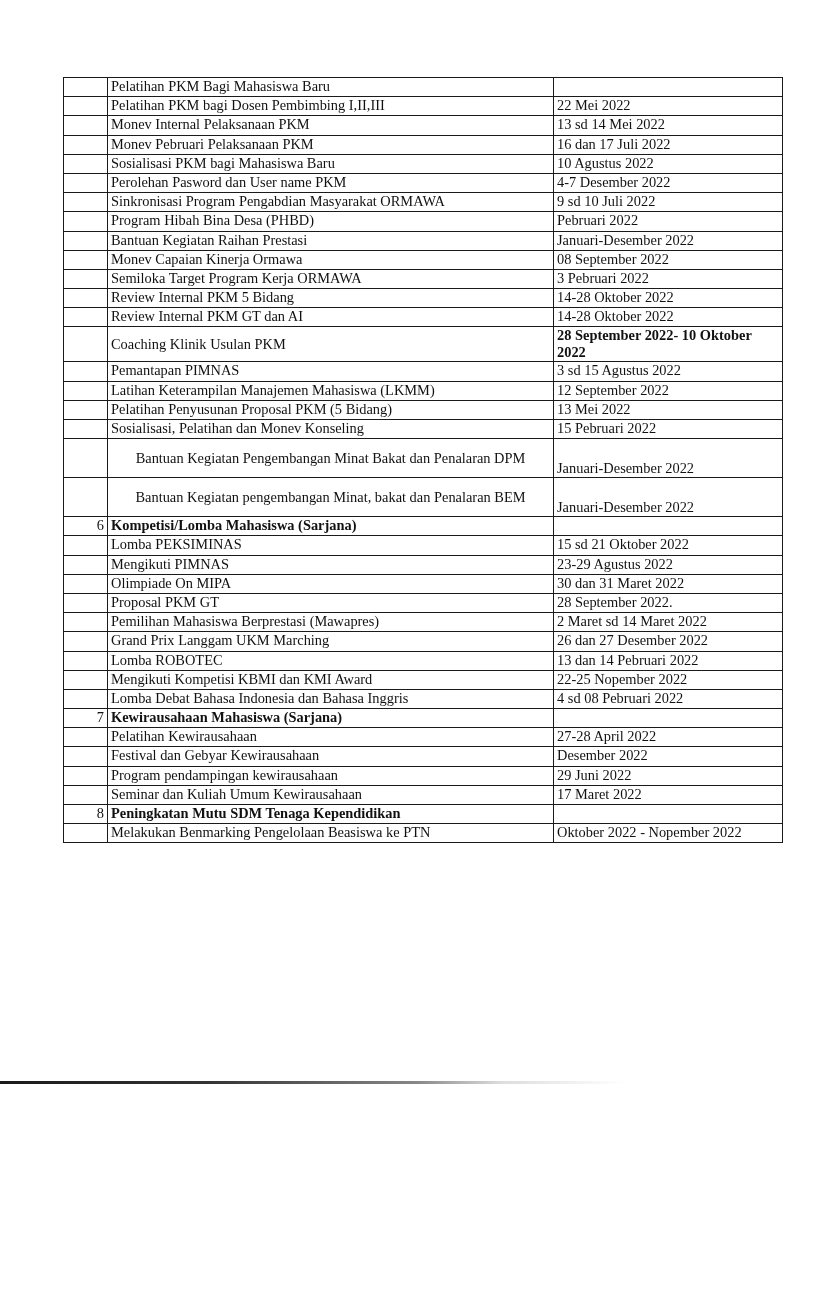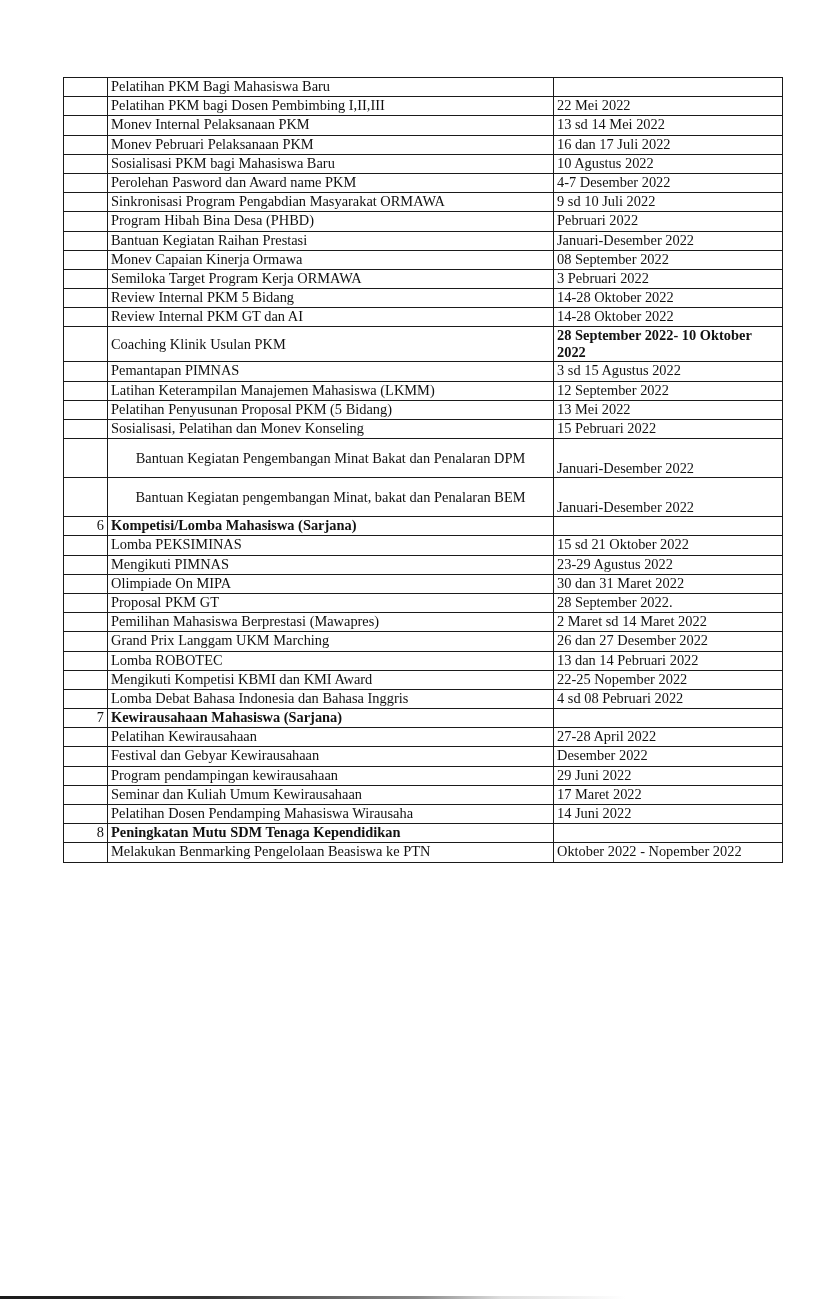--- a/index.html
+++ b/index.html
@@ -2,21 +2,21 @@
 <html><head>
 <meta charset="utf-8">
 <style>
   html, body { margin: 0; padding: 0; }
   body {
     width: 835px; height: 1299px; position: relative; overflow: hidden;
     background: #ffffff;
     font-family: "Liberation Serif", "DejaVu Serif", serif;
     color: #111111;
   }
-  .page { position: absolute; left: 0; top: 0; width: 835px; height: 1299px; }
+  .page { position: absolute; left: 0; top: 0; width: 835px; height: 1084px; }
   table.sched {
     position: absolute; left: 63px; top: 77px;
     width: 719px;
     border-collapse: collapse;
     table-layout: fixed;
     font-size: 14.4px;
     line-height: 17px;
   }
   table.sched td {
     border: 1.5px solid #1a1a1a;
@@ -72,21 +72,21 @@
           <td class="act">Monev Pebruari Pelaksanaan PKM</td>
           <td class="date">16 dan 17 Juli 2022</td>
         </tr>
         <tr class="item">
           <td class="no"></td>
           <td class="act">Sosialisasi PKM bagi Mahasiswa Baru</td>
           <td class="date">10 Agustus 2022</td>
         </tr>
         <tr class="item">
           <td class="no"></td>
-          <td class="act">Perolehan Pasword dan Award name PKM</td>
+          <td class="act">Perolehan Pasword dan User name PKM</td>
           <td class="date">4-7 Desember 2022</td>
         </tr>
         <tr class="item">
           <td class="no"></td>
           <td class="act">Sinkronisasi Program Pengabdian Masyarakat ORMAWA</td>
           <td class="date">9 sd 10 Juli 2022</td>
         </tr>
         <tr class="item">
           <td class="no"></td>
           <td class="act">Program Hibah Bina Desa (PHBD)</td>
@@ -219,25 +219,20 @@
         </tr>
         <tr class="item">
           <td class="no"></td>
           <td class="act">Program pendampingan kewirausahaan</td>
           <td class="date">29 Juni 2022</td>
         </tr>
         <tr class="item">
           <td class="no"></td>
           <td class="act">Seminar dan Kuliah Umum Kewirausahaan</td>
           <td class="date">17 Maret 2022</td>
-        </tr>
-        <tr class="item">
-          <td class="no"></td>
-          <td class="act">Pelatihan Dosen Pendamping Mahasiswa Wirausaha</td>
-          <td class="date">14 Juni 2022</td>
         </tr>
         <tr class="section">
           <td class="no">8</td>
           <td class="act">Peningkatan Mutu SDM Tenaga Kependidikan</td>
           <td class="date"></td>
         </tr>
         <tr class="item">
           <td class="no"></td>
           <td class="act">Melakukan Benmarking Pengelolaan Beasiswa ke PTN</td>
           <td class="date">Oktober 2022 - Nopember 2022</td>

